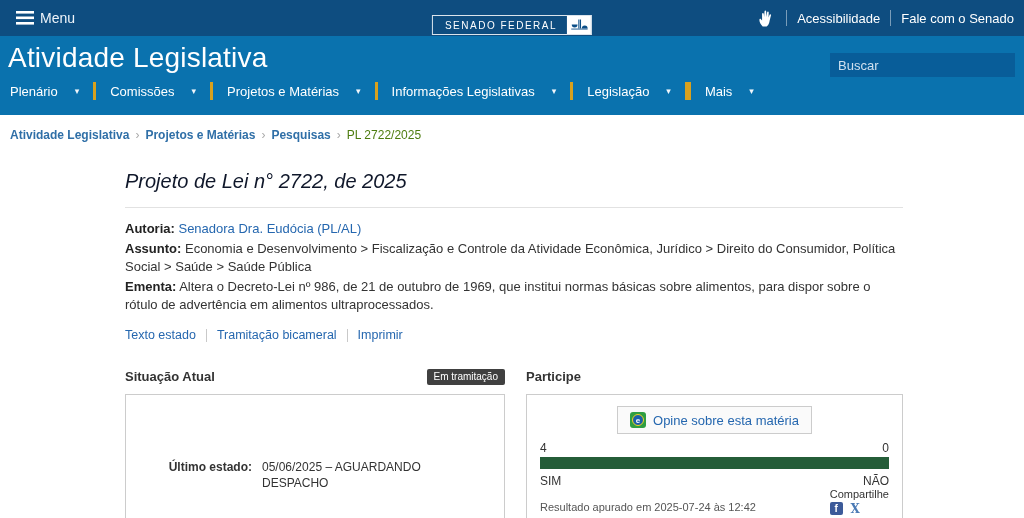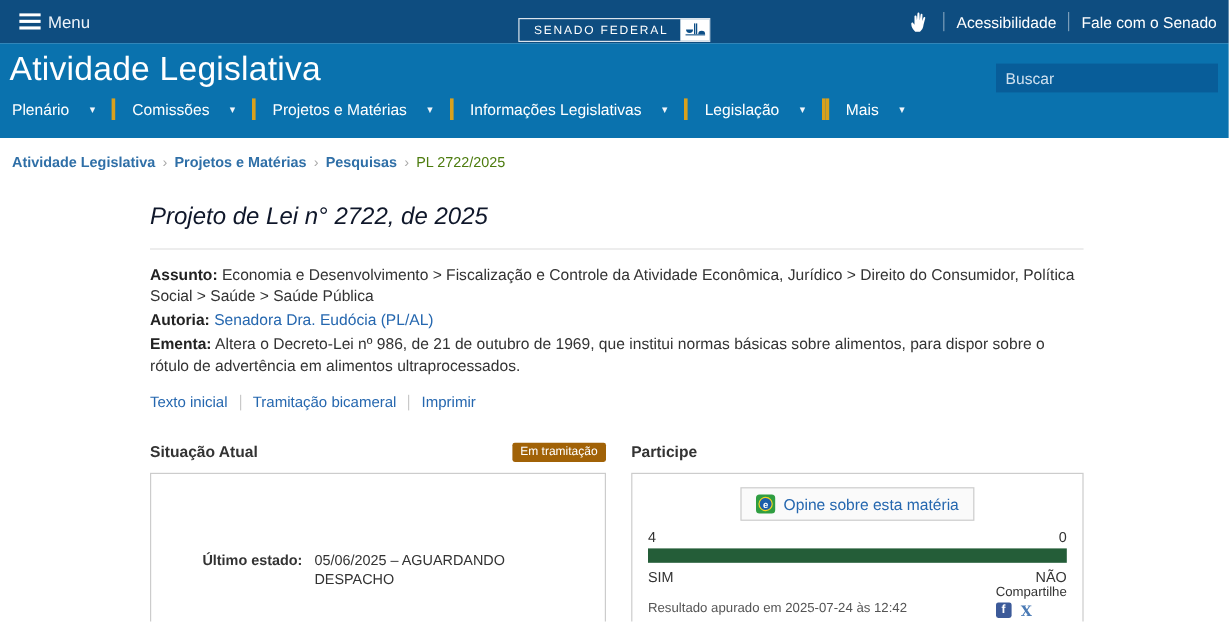--- a/index.html
+++ b/index.html
@@ -51,21 +51,21 @@
   .actions { margin-top:14px; font-size:12.5px; display:flex; align-items:center; }
   .actions a { color:#2567af; text-decoration:none; padding:0 10px; }
   .actions a:first-child { padding-left:0; }
   .actions .asep { width:1px; height:13px; background:#c9c9c9; }
 
   .columns { display:flex; gap:21px; margin-top:26px; }
   .col-left { width:380px; }
   .col-right { width:377px; }
   .col-head { display:flex; align-items:center; justify-content:space-between; margin-bottom:9px; height:17px;gap:40px; }
   .col-head h3 { font-size:13px; color:#333; }
-  .badge { background:#a16207; color:#fff; font-size:10px; padding:2px 7px 3px; border-radius:2px; }
+  .badge { background:#404040; color:#fff; font-size:10px; padding:2px 7px 3px; border-radius:2px; }
 
   .situacao-box { border:1px solid #ccc; height:162px; display:flex; flex-direction:column;
     justify-content:center; padding:10px 14px; }
   .sit-row { display:flex; font-size:12px; line-height:16px; margin:2px 0; }
   .sit-label { width:112px; text-align:right; font-weight:bold; color:#333; flex-shrink:0; }
   .sit-value { margin-left:10px; color:#333; width:240px; }
 
   .participe-box { border:1px solid #ccc; padding:11px 13px 8px; height:130px;
     display:flex; flex-direction:column; }
   .opine-btn { align-self:center; display:flex; align-items:center; gap:7px;
@@ -181,35 +181,35 @@
   <span class="bsep">›</span>
   <span class="current">PL 2722/2025</span>
 </div>
 
 <div class="container">
   <h1 class="doc-title">Projeto de Lei n° 2722, de 2025</h1>
   <hr class="title-divider">
 
   <div class="meta">
     <p>
+      <b>Autoria:</b>
+      <a href="#">Senadora Dra. Eudócia (PL/AL)</a>
+    </p>
+    <p>
       <b>Assunto:</b>
       <span>Economia e Desenvolvimento &gt; Fiscalização e Controle da Atividade Econômica, Jurídico &gt; Direito do Consumidor, Política Social &gt; Saúde &gt; Saúde Pública</span>
-    </p>
-    <p>
-      <b>Autoria:</b>
-      <a href="#">Senadora Dra. Eudócia (PL/AL)</a>
     </p>
     <p>
       <b>Ementa:</b>
       <span>Altera o Decreto-Lei nº 986, de 21 de outubro de 1969, que institui normas básicas sobre alimentos, para dispor sobre o rótulo de advertência em alimentos ultraprocessados.</span>
     </p>
   </div>
 
   <div class="actions">
-    <a href="#">Texto inicial</a>
+    <a href="#">Texto estado</a>
     <span class="asep"></span>
     <a href="#">Tramitação bicameral</a>
     <span class="asep"></span>
     <a href="#">Imprimir</a>
   </div>
 
   <div class="columns">
 
     <div class="col-left">
       <div class="col-head">

